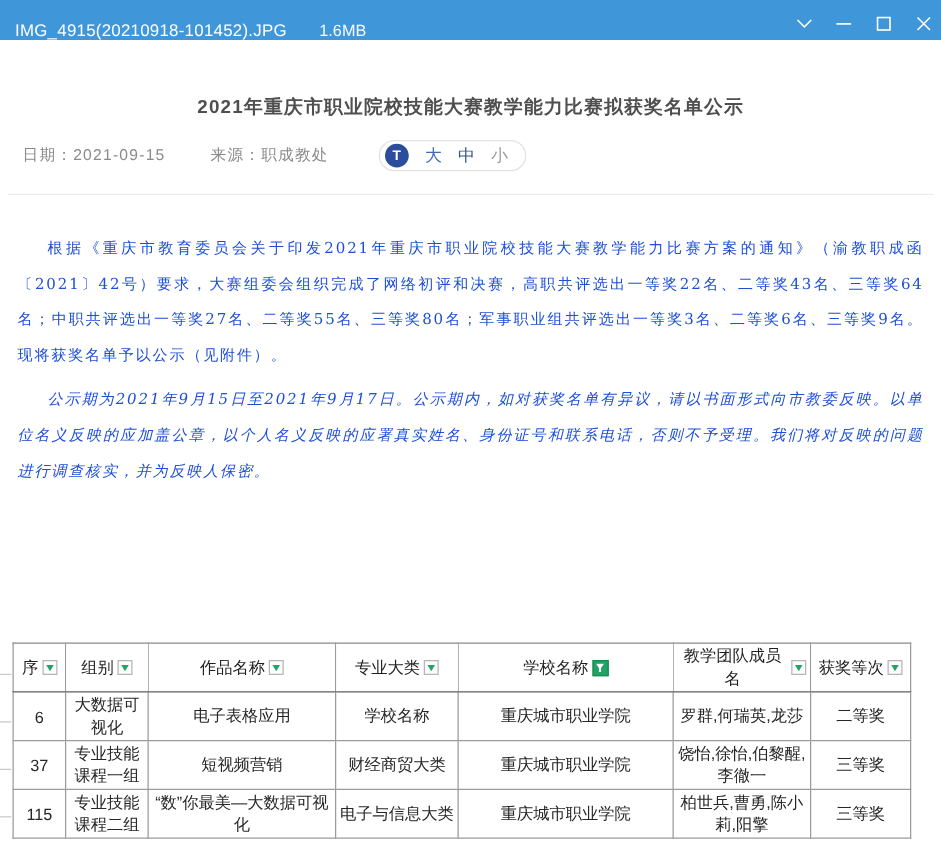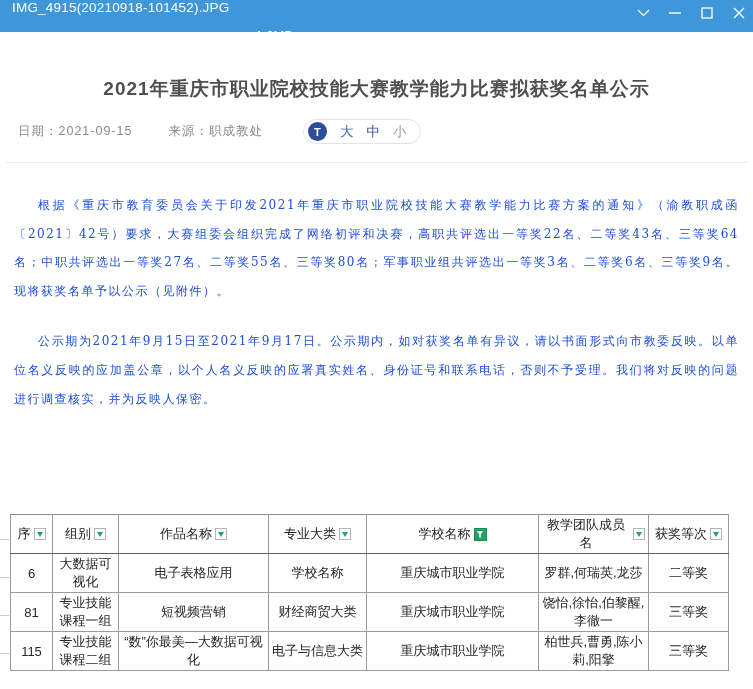--- a/index.html
+++ b/index.html
@@ -1,51 +1,51 @@
 <!DOCTYPE html>
 <html><head>
 <meta charset="utf-8">
 <style>
   * { margin:0; padding:0; box-sizing:border-box; }
   html,body { width:753px; height:689px; overflow:hidden; background:#fff;
               font-family:"Liberation Sans", sans-serif; }
 
   
-  .titlebar { height:32px; background:#3f97d9; display:flex; align-items:flex-start;
+  .titlebar { height:32px; background:#3f97d9; display:flex; align-items:flex-end;
               color:#fff; padding:0 0 0 12px; }
   .titlebar .fname { font-size:13.5px; letter-spacing:.2px; }
   .titlebar .fsize { font-size:13px; margin-left:26px; opacity:.95;margin-top:28px; }
   .titlebar .spacer { flex:1; }
   .winbtn { width:28px; height:26px; display:flex; align-items:center; justify-content:center;
             cursor:default; margin-left:4px; }
   .winbtn svg { display:block; }
 
   
   .doc { position:relative; height:657px; background:#fff; }
-  .doc-title { text-align:center; margin-top:44px; font-size:19px; font-weight:600;
+  .doc-title { text-align:center; margin-top:44px; font-size:15px; font-weight:600;
                color:#4f4f4f; letter-spacing:1px; }
   .meta-row { display:flex; justify-content:flex-start; align-items:center; margin-top:17px;
               font-size:12.5px; color:#8a8a8a; }
   .meta-row .meta { margin:0 18px; letter-spacing:1px; }
   .size-pill { display:flex; align-items:center; border:1px solid #e2e2e2; border-radius:14px;
                padding:2px 14px 2px 4px; margin-left:22px; background:#fff; }
   .font-icon { width:19px; height:19px; border-radius:50%; background:#2b4d9b; color:#fff;
                font-size:11px; font-weight:bold; display:flex; align-items:flex-end;
                justify-content:center; line-height:17px; }
   .size-pill b { font-weight:normal; font-size:13.5px; margin-left:13px; }
   .opt-large { color:#3f6ab8; }
   .opt-medium { color:#35508d; }
   .opt-small { color:#9a9a9a; }
   .divider { border-top:1px solid #ececec; margin:18px 6px 0 6px; }
 
   .para { margin:0 14px; color:#1d4ed8; font-family:"DejaVu Serif", serif;
           font-size:12px; line-height:28.6px; letter-spacing:1.5px;
           text-align:justify; text-indent:2em; }
   .para1 { margin-top:28px; }
-  .para2 { margin-top:22px; }
+  .para2 { margin-top:7px;font-style:italic; }
 
   
   .table-wrap { position:absolute; left:10px; top:438px; width:718px; }
   table { border-collapse:collapse; table-layout:fixed; width:718px;
           font-size:13px; color:#262626; }
   td, th { border:1px solid #9b9b9b; text-align:center; vertical-align:middle;
            padding:1px 3px; overflow:hidden; font-weight:normal; }
   tr.hdr { height:26px; }
   tr.hdr th { border-top:1px solid #8a8a8a; border-bottom:1.5px solid #5f5f5f;
               position:relative; font-size:13px; color:#1f1f1f; background:#fff; }
@@ -195,21 +195,21 @@
       <tr class="row">
         <td>6</td>
         <td>大数据可视化</td>
         <td>电子表格应用</td>
         <td>学校名称</td>
         <td>重庆城市职业学院</td>
         <td>罗群,何瑞英,龙莎</td>
         <td>二等奖</td>
       </tr>
       <tr class="row">
-        <td>81</td>
+        <td>37</td>
         <td>专业技能课程一组</td>
         <td>短视频营销</td>
         <td>财经商贸大类</td>
         <td>重庆城市职业学院</td>
         <td>饶怡,徐怡,伯黎醒,李徹一</td>
         <td>三等奖</td>
       </tr>
       <tr class="row">
         <td>115</td>
         <td>专业技能课程二组</td>

